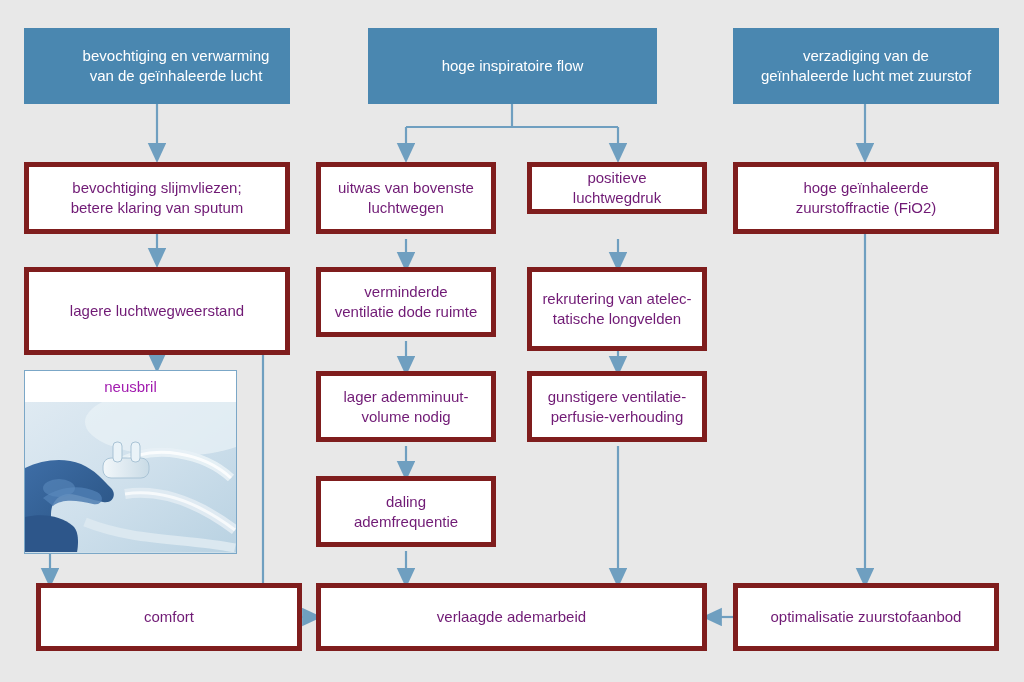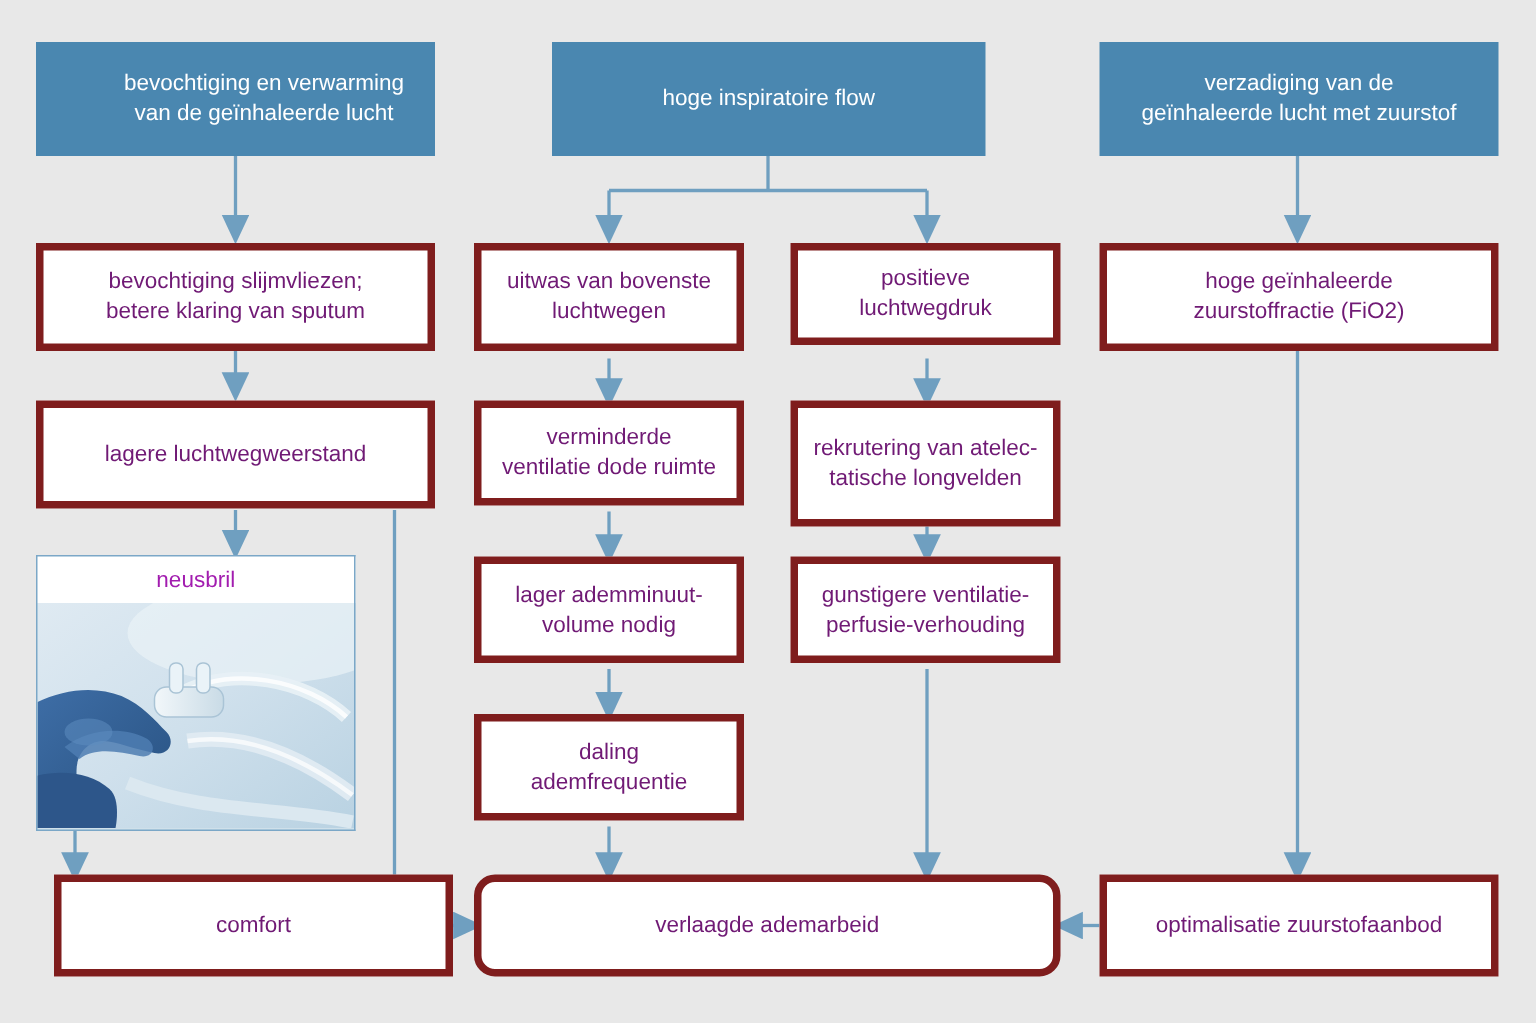--- a/index.html
+++ b/index.html
@@ -120,21 +120,21 @@
 van de geïnhaleerde lucht</div>
 
   <div class="node header nowrap" style="left:368px; top:28px; width:289px; height:76px;">hoge inspiratoire flow</div>
 
   <div class="node header nowrap" style="left:733px; top:28px; width:266px; height:76px;">verzadiging van de
 geïnhaleerde lucht met zuurstof</div>
 
   <div class="node box nowrap" style="left:24px; top:162px; width:266px; height:72px;">bevochtiging slijmvliezen;
 betere klaring van sputum</div>
 
-  <div class="node box nowrap" style="left:24px; top:267px; width:266px; height:72px;">lagere luchtwegweerstand</div>
+  <div class="node box nowrap" style="left:24px; top:267px; width:266px; height:88px;">lagere luchtwegweerstand</div>
 
   <div class="node caption" style="left:24px; top:370px; width:213px; height:32px;">neusbril</div>
 
   <div class="photo" style="left:24px; top:402px; width:213px; height:152px;">
     <svg width="211" height="150" viewBox="0 0 211 150" aria-hidden="true">
       <defs>
         <linearGradient id="bg" x1="0" y1="0" x2="1" y2="1">
           <stop offset="0" stop-color="#dfeaf2"></stop>
           <stop offset="0.5" stop-color="#cfe0ec"></stop>
           <stop offset="1" stop-color="#b9d2e2"></stop>
@@ -173,31 +173,31 @@
 
   <div class="node box nowrap" style="left:316px; top:267px; width:180px; height:70px;">verminderde
 ventilatie dode ruimte</div>
 
   <div class="node box nowrap" style="left:316px; top:371px; width:180px; height:71px;">lager ademminuut-
 volume nodig</div>
 
   <div class="node box nowrap" style="left:316px; top:476px; width:180px; height:71px;">daling
 ademfrequentie</div>
 
-  <div class="node box nowrap" style="left:527px; top:162px; width:180px; height:68px;">positieve
+  <div class="node box nowrap" style="left:527px; top:162px; width:180px; height:52px;">positieve
 luchtwegdruk</div>
 
   <div class="node box nowrap" style="left:527px; top:267px; width:180px; height:84px;">rekrutering van atelec-
 tatische longvelden</div>
 
   <div class="node box nowrap" style="left:527px; top:371px; width:180px; height:71px;">gunstigere ventilatie-
 perfusie-verhouding</div>
 
   <div class="node box nowrap" style="left:733px; top:162px; width:266px; height:72px;">hoge geïnhaleerde
 zuurstoffractie (FiO2)</div>
 
   <div class="node box" style="left:36px; top:583px; width:266px; height:68px;">comfort</div>
 
-  <div class="node box" style="left:316px; top:583px; width:391px; height:68px;border-radius:14px;">verlaagde ademarbeid</div>
+  <div class="node box" style="left:316px; top:583px; width:391px; height:68px;">verlaagde ademarbeid</div>
 
   <div class="node box" style="left:733px; top:583px; width:266px; height:68px;">optimalisatie zuurstofaanbod</div>
 
 </div>
 
 </body></html>

